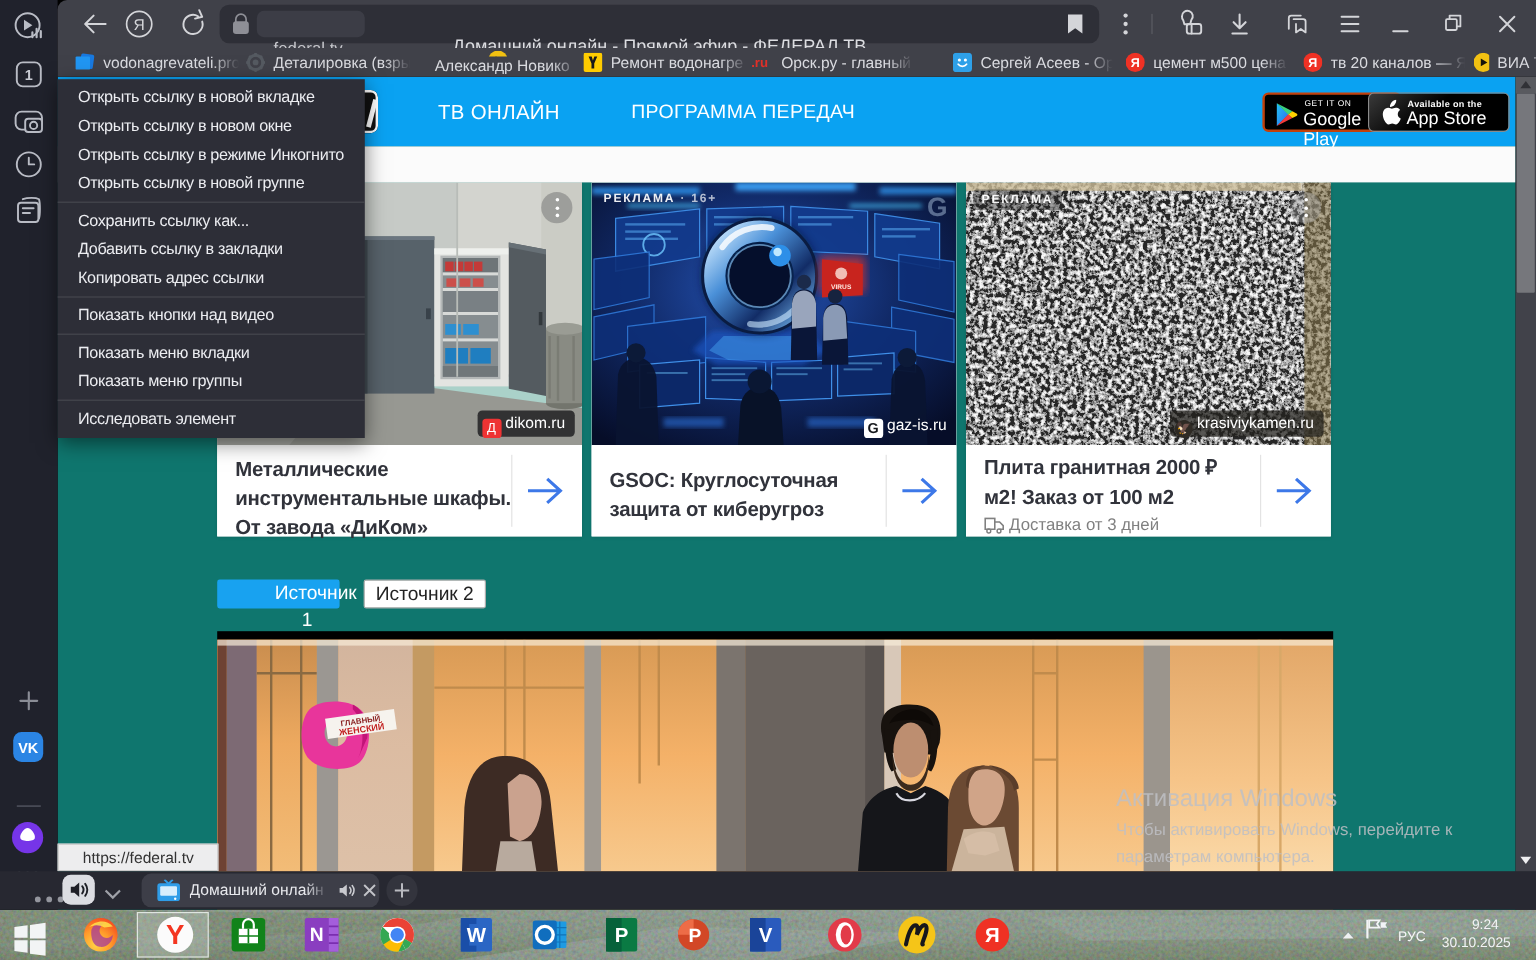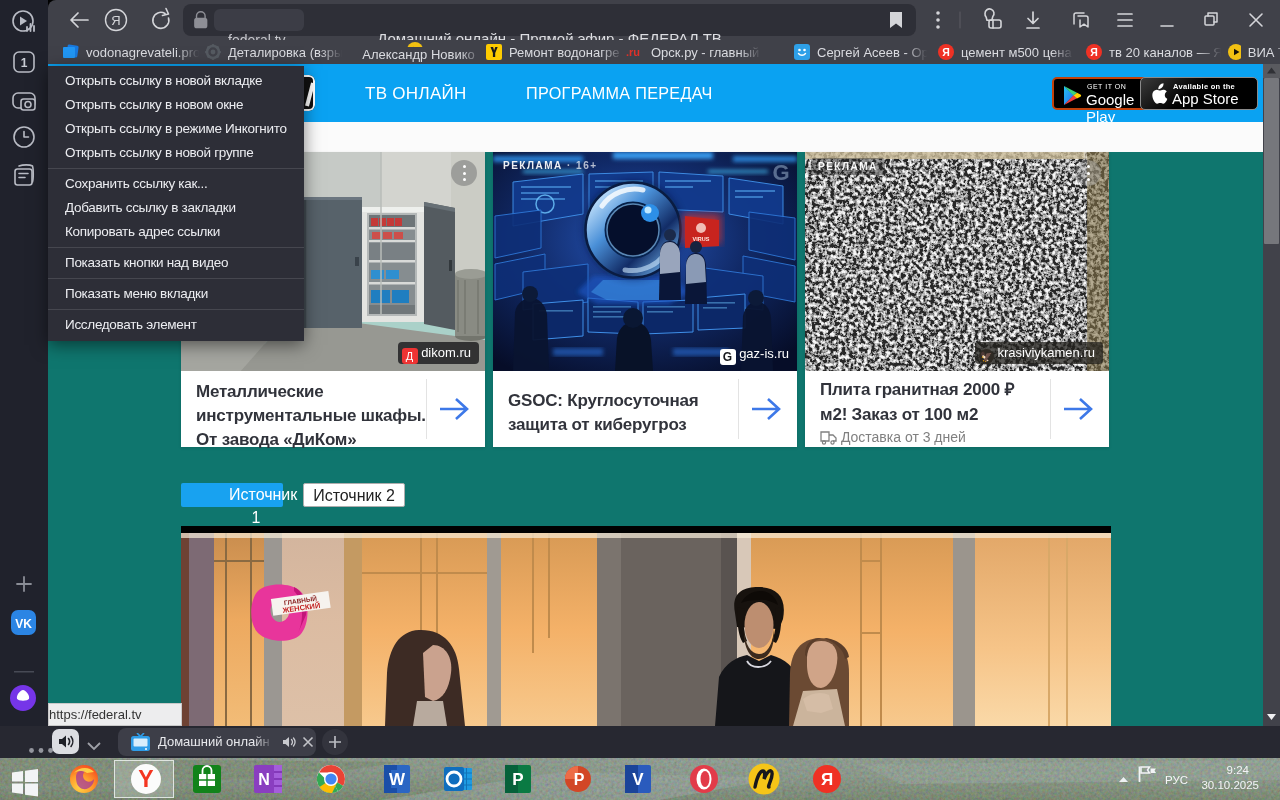--- a/index.html
+++ b/index.html
@@ -45,21 +45,21 @@
 
 #scrollbar{left:1263px;top:64px;width:17px;height:694px;background:#41424a;}
 #sthumb{left:1264px;top:78px;width:15px;height:166px;background:#76777c;border-radius:1px;}
 
 
 #ctxmenu{left:48px;top:66px;width:256px;background:#2d2e37;box-shadow:0 4px 16px rgba(0,0,0,.5);padding:3px 0 4px 0;}
 .mi{height:24px;line-height:24px;padding-left:17px;color:#ecedf1;font-size:13.5px;letter-spacing:-0.3px;white-space:nowrap;}
 .msep{height:1px;background:#46474f;margin:3px 0;}
 
 
-#status{left:48px;top:703px;width:134px;height:23px;background:#ededee;border:1px solid #c9c9c9;color:#333;font-size:13px;line-height:21px;padding-left:0;}
+#status{left:48px;top:703px;width:134px;height:23px;background:#ededee;border:1px solid #c9c9c9;color:#333;font-size:13px;line-height:21px;padding-left:20px;}
 
 
 #tabbar{left:0;top:726px;width:1280px;height:32px;background:#272831;}
 #tab{left:118px;top:728px;width:198px;height:28px;background:#3d3e48;border-radius:8px;color:#e8e9ed;font-size:13px;}
 #sndbtn{left:52px;top:729px;width:27px;height:25px;background:#dcdde2;border-radius:7px;}
 
 
 #taskbar{left:0;top:758px;width:1280px;height:42px;overflow:hidden;}
 </style>
 </head>
@@ -462,20 +462,24 @@
           <g transform="rotate(-8 50 22)">
                 <rect x="22" y="12" width="58" height="17" fill="#f6f3ee"></rect>
           <text x="51" y="20" font-family="Liberation Sans" font-size="6.5" font-weight="bold" fill="#8a2020" text-anchor="middle">ГЛАВНЫЙ</text>
           <text x="51" y="27.5" font-family="Liberation Sans" font-size="7.5" font-weight="bold" fill="#c21f1f" text-anchor="middle">ЖЕНСКИЙ</text>
               </g>
         </g>
       </svg>
     </div>
       </div>
 
+    <div id="watermark">
+      <div style="font-size:20px;line-height:24px;">Активация Windows</div>
+      <div style="font-size:14px;line-height:21.5px;margin-top:3px;">Чтобы активировать Windows, перейдите к<br>параметрам компьютера.</div>
+    </div>
   </div>
 
   <div class="abs" id="scrollbar"></div>
   <div class="abs" id="sthumb"></div>
   <svg class="abs" style="left:1263px;top:64px;" width="17" height="694">
     <rect x="0" y="0" width="17" height="14" fill="#595a5f"></rect>
     <path d="M8.5 3.5l4.5 6h-9z" fill="#303136"></path>
     <path d="M8.5 656l4.5-6h-9z" fill="#f0f0f2"></path>
   </svg>
 
@@ -636,20 +640,21 @@
     <div class="mi">Открыть ссылку в режиме Инкогнито</div>
     <div class="mi">Открыть ссылку в новой группе</div>
     <div class="msep"></div>
     <div class="mi">Сохранить ссылку как...</div>
     <div class="mi">Добавить ссылку в закладки</div>
     <div class="mi">Копировать адрес ссылки</div>
     <div class="msep"></div>
     <div class="mi">Показать кнопки над видео</div>
     <div class="msep"></div>
     <div class="mi">Показать меню вкладки</div>
+    <div class="mi">Показать меню группы</div>
     <div class="msep"></div>
     <div class="mi">Исследовать элемент</div>
   </div>
 
   <div class="abs" id="status">https://federal.tv</div>
 
   <div class="abs" id="tabbar"></div>
   <div class="abs" style="left:28px;top:740px;width:30px;height:6px;">
     <svg width="32" height="7">
         <g fill="#94969e">

